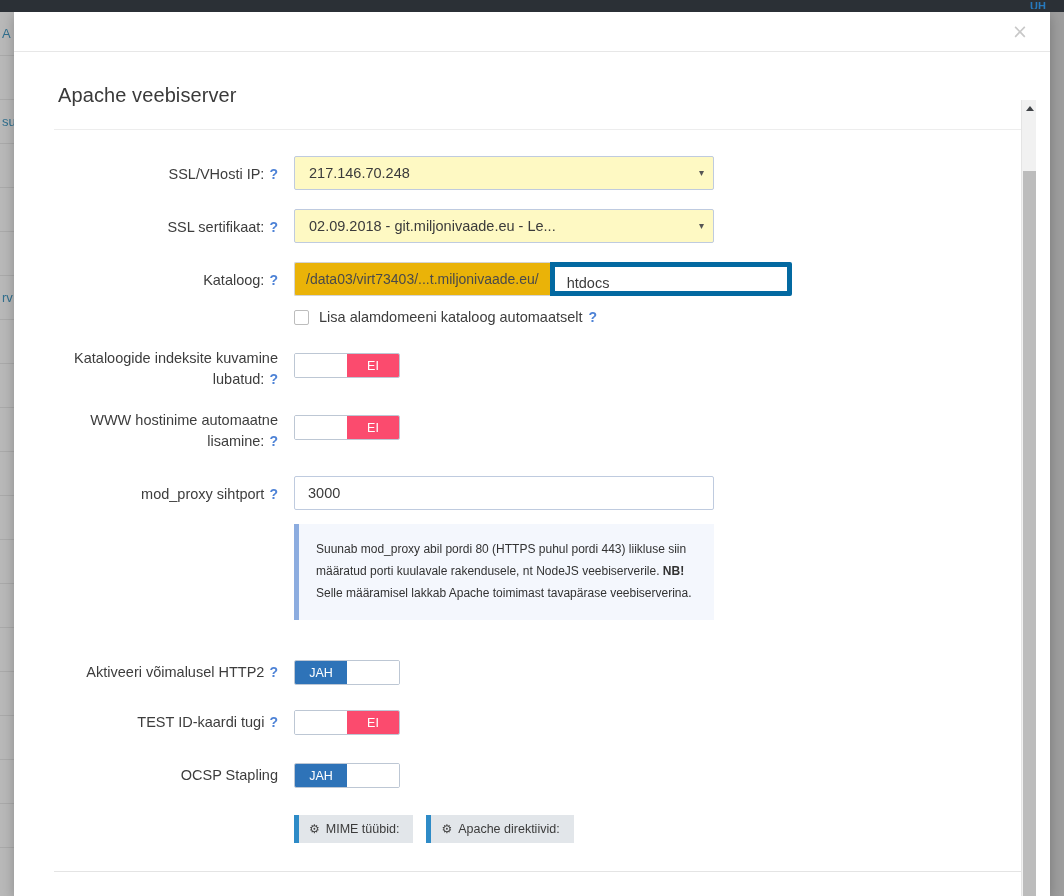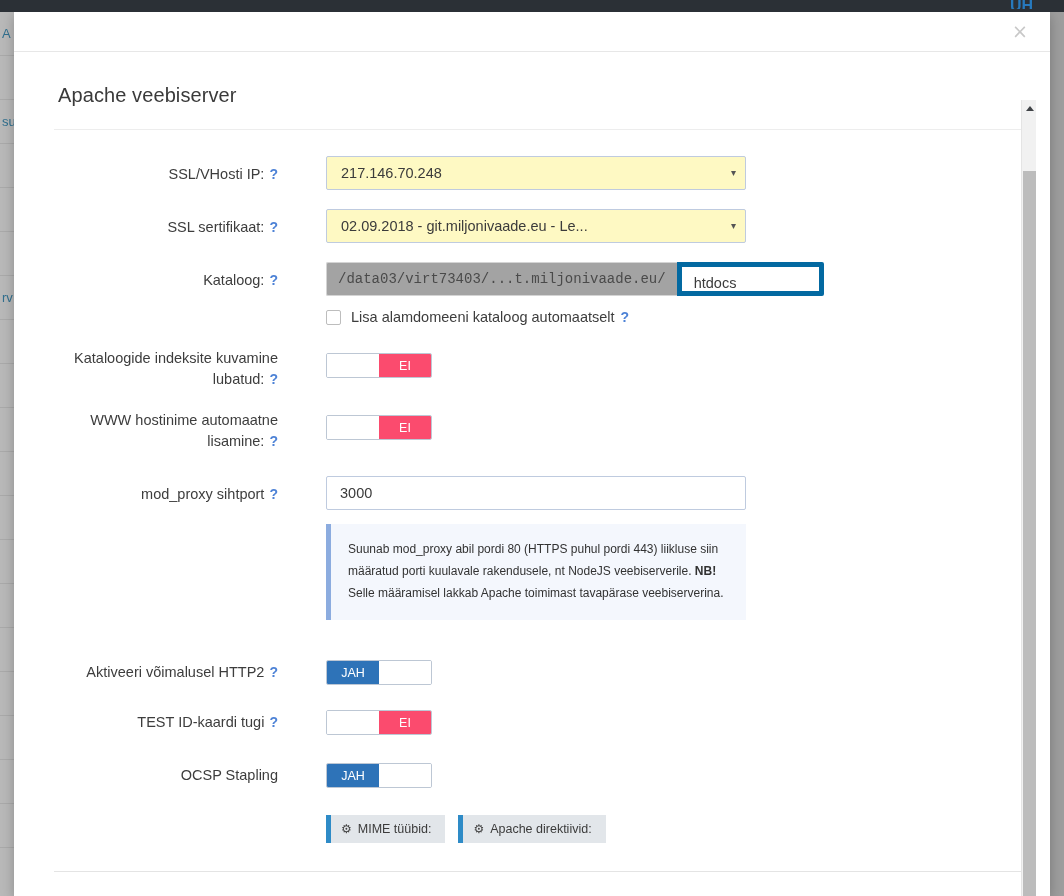--- a/index.html
+++ b/index.html
@@ -14,22 +14,22 @@
   
   #backdrop {
     position: absolute; inset: 0;
     background: #ffffff;
   }
   #topbar {
     position: absolute; top: 0; left: 0; width: 1064px; height: 12px;
     background: #2b3036;
   }
   #topbar-blue {
-    position: absolute; top: 0; right: 31px;
-    font-size: 16px; color: #2779bd; font-weight: bold;
+    position: absolute; top: 0; right: 18px;
+    font-size: 11px; color: #2779bd; font-weight: bold;
     line-height: 12px; overflow: hidden; height: 9px;
   }
   #bg-content {
     position: absolute; top: 12px; left: 0; width: 1064px; height: 884px;
     background: #9e9e9e;
   }
   #bg-sheet {
     position: absolute; top: 12px; left: 0; width: 24px; height: 884px;
     background: #b9b9b9;
     overflow: hidden;
@@ -99,21 +99,21 @@
   }
   #dialog-title {
     font-size: 20px; color: #3a3a3a; font-weight: normal;
     margin: 14px 0 22px 14px; letter-spacing: .1px;
   }
   #title-rule {
     border: none; border-top: 1px solid #ededed;
     margin: 0 0 26px 10px; width: 972px;
   }
 
-  .row { display: flex; align-items: flex-start; margin-bottom: 19px; gap: 32px; }
+  .row { display: flex; align-items: flex-start; margin-bottom: 19px; }
   .lbl {
     width: 250px; text-align: right; padding-right: 16px;
     font-size: 14.5px; color: #3d3d3d; line-height: 21px; padding-top: 8px;
   }
   .lbl.two-line { padding-top: 1px; }
   .ctl { flex: 1; }
 
   .help {
     color: #4d82d6; font-weight: bold; font-size: 14px;
     cursor: pointer; margin-left: 1px;
@@ -131,23 +131,23 @@
     white-space: nowrap; overflow: hidden;
   }
   .sel .caret {
     position: absolute; right: 9px; top: 0;
     color: #555; font-size: 10px; line-height: 32px;
   }
 
   
   .split { display: flex; width: 498px; height: 34px; }
   .split .prefix {
-    background: #a3a3a3; border: 1px solid #d4d4d4; border-right: none;
+    background: #eab308; border: 1px solid #d4d4d4; border-right: none;
     font-size: 14px; color: #4a4a4a; line-height: 32px;
-    padding: 0 11px; white-space: nowrap; border-radius: 2px 0 0 2px; font-family: Liberation Mono, monospace;
+    padding: 0 11px; white-space: nowrap; border-radius: 2px 0 0 2px;
   }
   .split .sfx {
     flex: 1; border: 5px solid #0369a1; background: #fff;
     font-size: 14.5px; color: #3b3b3b; line-height: 32px;
     padding: 0 12px; border-radius: 0 2px 2px 0;
   }
 
   .chk-row { display: flex; align-items: center; margin-top: 13px; }
   .chkbox {
     width: 15px; height: 15px; border: 1px solid #bdbdbd; background: #fff;

